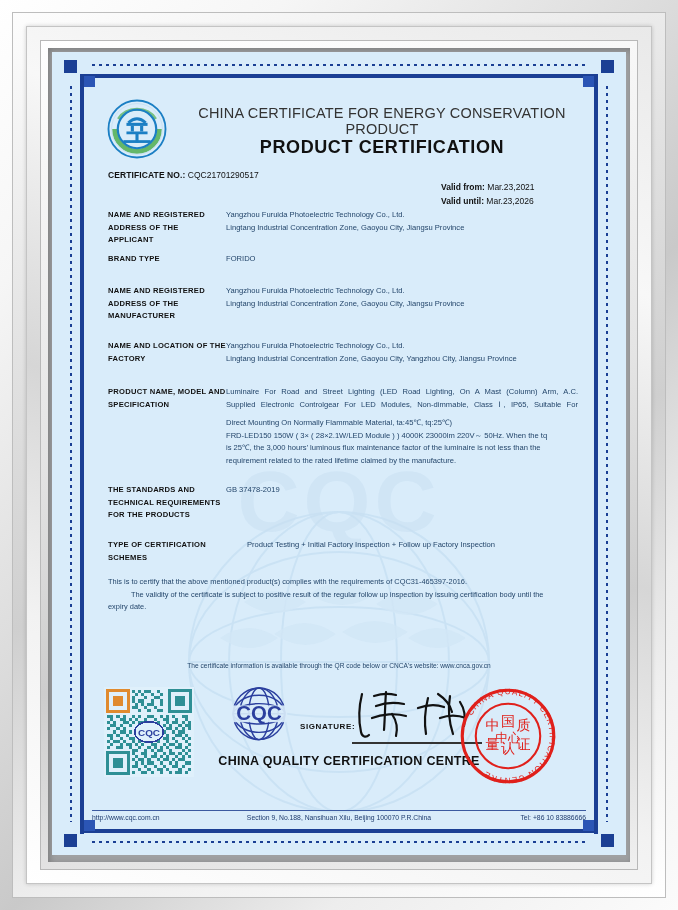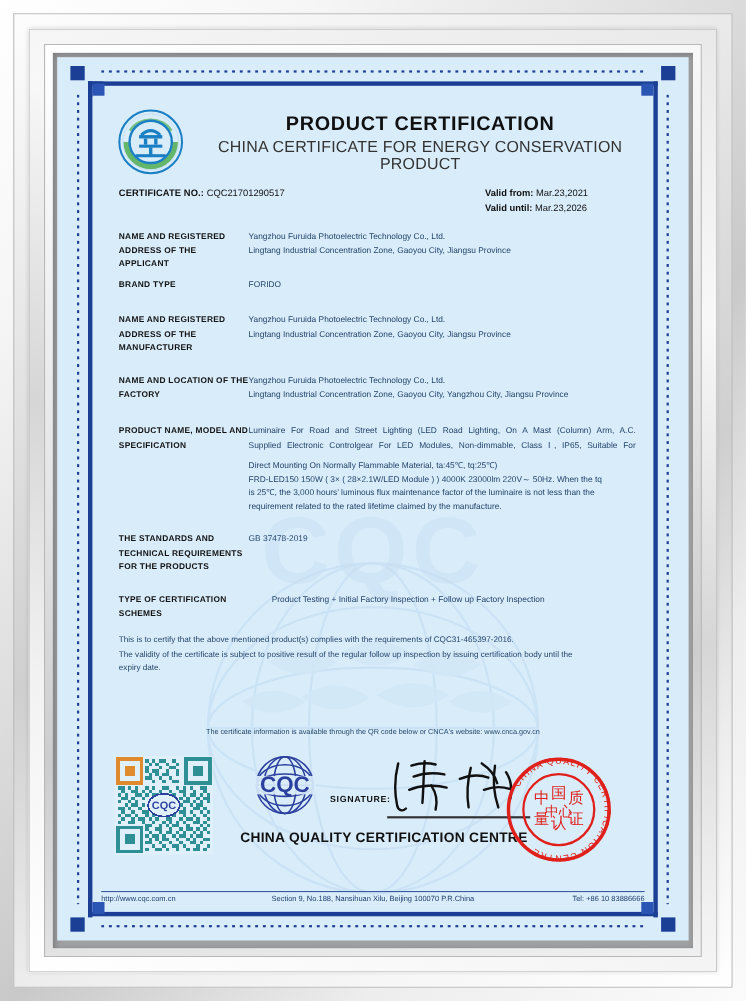--- a/index.html
+++ b/index.html
@@ -79,35 +79,35 @@
   
   #header{position:absolute;left:0;top:42px;width:574px;}
   #cqc-round-logo{position:absolute;left:54px;top:4px;width:62px;height:62px;}
   #title-block{position:absolute;left:120px;top:8px;width:420px;text-align:center;}
   #main-title{font-size:18px;font-weight:bold;color:#111;letter-spacing:.6px;}
   #sub-title{font-size:14.5px;color:#333;letter-spacing:.2px;margin-top:3px;}
 
   #cert-no-row{position:absolute;left:0;top:118px;width:574px;height:34px;}
   #cert-no{position:absolute;left:56px;top:0;font-size:8.5px;color:#111;}
   #cert-no b{font-weight:bold;letter-spacing:.1px;}
-  #validity{position:absolute;right:50px;top:0;font-size:8.5px;color:#111;text-align:left;width:135px;}
+  #validity{position:absolute;right:50px;top:12px;font-size:8.5px;color:#111;text-align:left;width:135px;}
   #validity div{margin-bottom:4px;}
   #validity b{font-weight:bold;}
 
   
   .field{position:absolute;left:56px;width:470px;display:flex;}
   .f-label{width:118px;flex:0 0 118px;font-size:7.6px;font-weight:bold;color:#111;line-height:12.5px;letter-spacing:.25px;}
   .f-value{flex:1;font-size:7.6px;color:#24466b;line-height:12.5px;}
   .f-value .ln{display:block;}
   .f-value .just{text-align:justify;text-align-last:justify;}
 
   
   #statement{position:absolute;left:56px;top:524px;width:470px;font-size:7.4px;color:#24466b;line-height:12.5px;}
   #statement .ln{display:block;}
-  #statement .j{text-align:justify;}
+  #statement .j{text-align:justify;margin-left:23px;}
 
   
   #qr-note{position:absolute;left:0;top:610px;width:574px;text-align:center;font-size:6.6px;color:#24466b;}
 
   
   #bottom{position:absolute;left:0;top:630px;width:574px;height:120px;}
   #qrcode{position:absolute;left:52px;top:5px;width:90px;height:90px;}
   #cqc-globe-logo{position:absolute;left:168px;top:4px;width:78px;height:58px;}
   #signature-label{position:absolute;left:248px;top:40px;font-size:8px;font-weight:bold;color:#111;letter-spacing:.6px;}
   #signature-mark{position:absolute;left:300px;top:6px;width:130px;height:56px;}
@@ -188,22 +188,22 @@
         <path d="M36 40 q14 -13 28 0" fill="none" stroke="#1b7fc4" stroke-width="4.5"></path>
         <rect x="40" y="45" width="5" height="9" fill="#1b7fc4"></rect>
         <rect x="55" y="45" width="5" height="9" fill="#1b7fc4"></rect>
         <rect x="33" y="54" width="34" height="4.5" fill="#1b7fc4"></rect>
         <rect x="47.5" y="58" width="5" height="14" fill="#1b7fc4"></rect>
         <rect x="28" y="68" width="44" height="4.5" fill="#1b7fc4"></rect>
         <circle cx="50" cy="50" r="41" fill="none" stroke="#bcd9ef" stroke-width="1"></circle>
       </svg>
 
       <div id="title-block">
+        <div id="sub-title">CHINA CERTIFICATE FOR ENERGY CONSERVATION PRODUCT</div>
         <div id="main-title">PRODUCT CERTIFICATION</div>
-        <div id="sub-title">CHINA CERTIFICATE FOR ENERGY CONSERVATION PRODUCT</div>
       </div>
     </div>
 
     <div id="cert-no-row">
       <div id="cert-no">
         <b>CERTIFICATE NO.:</b>
         <span>CQC21701290517</span>
       </div>
       <div id="validity">
         <div>

